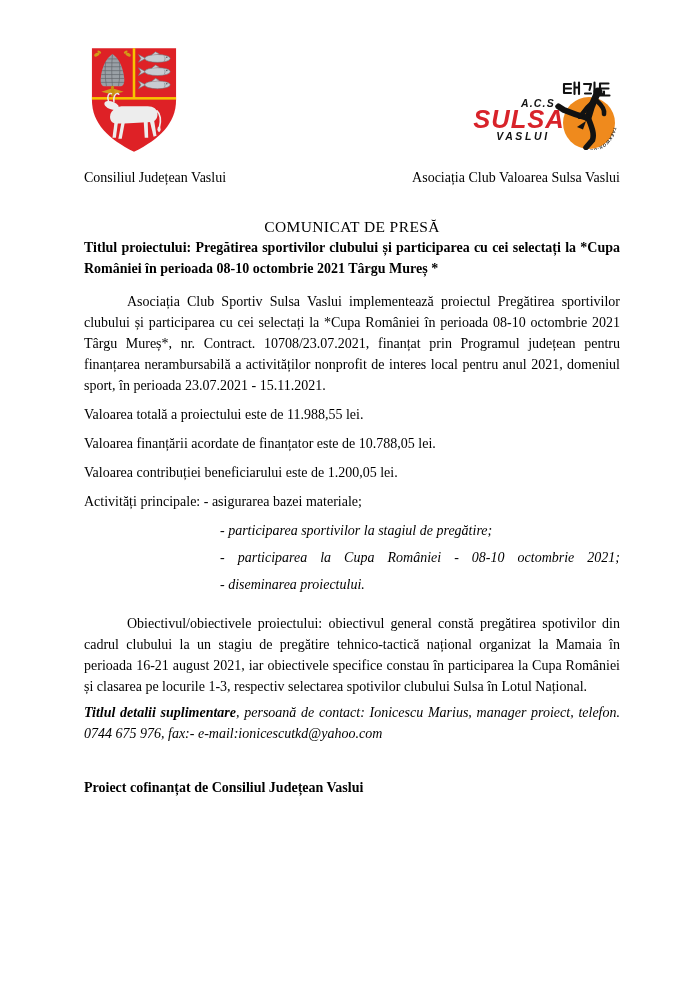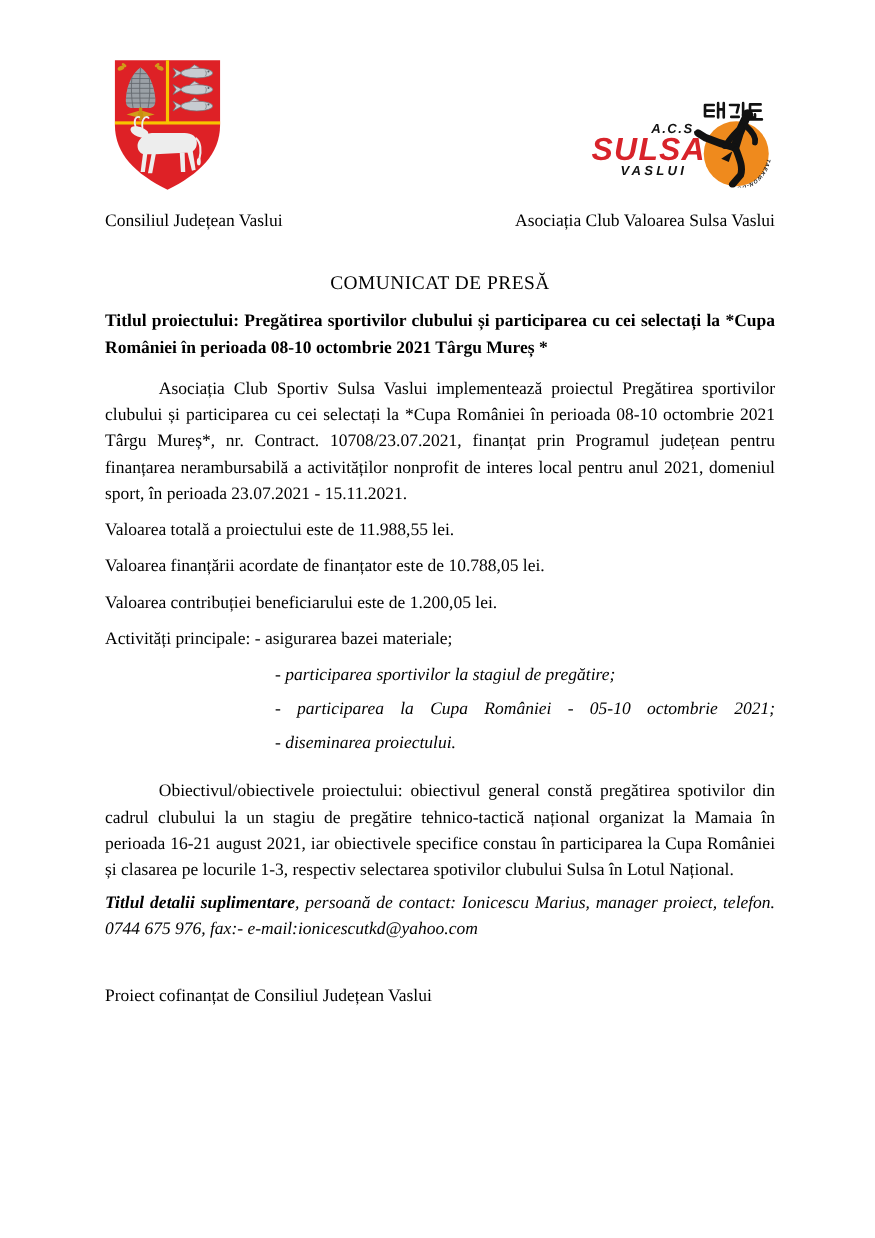--- a/index.html
+++ b/index.html
@@ -8,31 +8,31 @@
     font-family:"Liberation Serif","DejaVu Serif",serif;color:#000;overflow:hidden;
   }
   
   .logo-left{position:absolute;left:89px;top:45px;}
   .logo-right{position:absolute;left:468px;top:70px;}
   .cap{position:absolute;top:170px;font-size:14px;white-space:nowrap;}
   .cap-left{left:84px;}
   .cap-right{right:80px;}
   
   .content{position:absolute;left:84px;top:218px;width:536px;}
-  .doc-title{font-size:15.5px;font-weight:400;text-align:center;letter-spacing:.4px;margin:0 0 11px 0;}
+  .doc-title{font-size:15.5px;font-weight:400;text-align:center;letter-spacing:.4px;margin:0 0 1px 0;}
   .content p{font-size:14px;line-height:21px;margin:0 0 8px 0;text-align:justify;}
   .mb12{margin-bottom:12px !important;font-weight:bold;}
   .ind{text-indent:43px;}
   .acts{margin-left:136px;margin-bottom:18px;}
   .acts p{text-align:left;margin-bottom:6px;font-style:italic;}
   .acts p.stretch{text-align:justify;text-align-last:justify;}
   .objectives{margin-bottom:5px !important;}
   .contact{font-style:italic;margin-bottom:33px !important;}
   .contact b{font-weight:bold;}
-  .footer-line{text-align:center;font-weight:normal;margin-bottom:0 !important;}
+  .footer-line{text-align:center;font-weight:bold;margin-bottom:0 !important;}
   
   .logotype{font-family:"Liberation Sans","DejaVu Sans",sans-serif;font-style:italic;font-weight:bold;}
 </style>
 </head>
 <body>
 
 <div class="page">
 
   <div>
 
@@ -153,21 +153,21 @@
     <p>Valoarea totală a proiectului este de 11.988,55 lei.</p>
 
     <p>Valoarea finanțării acordate de finanțator este de 10.788,05 lei.</p>
 
     <p>Valoarea contribuției beneficiarului este de 1.200,05 lei.</p>
 
     <p>Activități principale: - asigurarea bazei materiale;</p>
 
     <div class="acts">
       <p>- participarea sportivilor la stagiul de pregătire;</p>
-      <p class="stretch">- participarea la Cupa României - 05-10 octombrie 2021;</p>
+      <p class="stretch">- participarea la Cupa României - 08-10 octombrie 2021;</p>
       <p>- diseminarea proiectului.</p>
     </div>
 
     <p class="ind objectives">Obiectivul/obiectivele proiectului: obiectivul general constă pregătirea spotivilor din cadrul clubului la un stagiu de pregătire tehnico-tactică național organizat la Mamaia în perioada 16-21 august 2021, iar obiectivele specifice constau în participarea la Cupa României și clasarea pe locurile 1-3, respectiv selectarea spotivilor clubului Sulsa în Lotul Național.</p>
 
     <p class="contact">
       <b><i>Titlul detalii suplimentare</i></b><i>, persoană de contact: Ionicescu Marius, manager proiect,  telefon. 0744 675 976, fax:-  e-mail:ionicescutkd@yahoo.com</i>
     </p>
 
     <p class="footer-line">Proiect cofinanțat de Consiliul Județean Vaslui</p>

